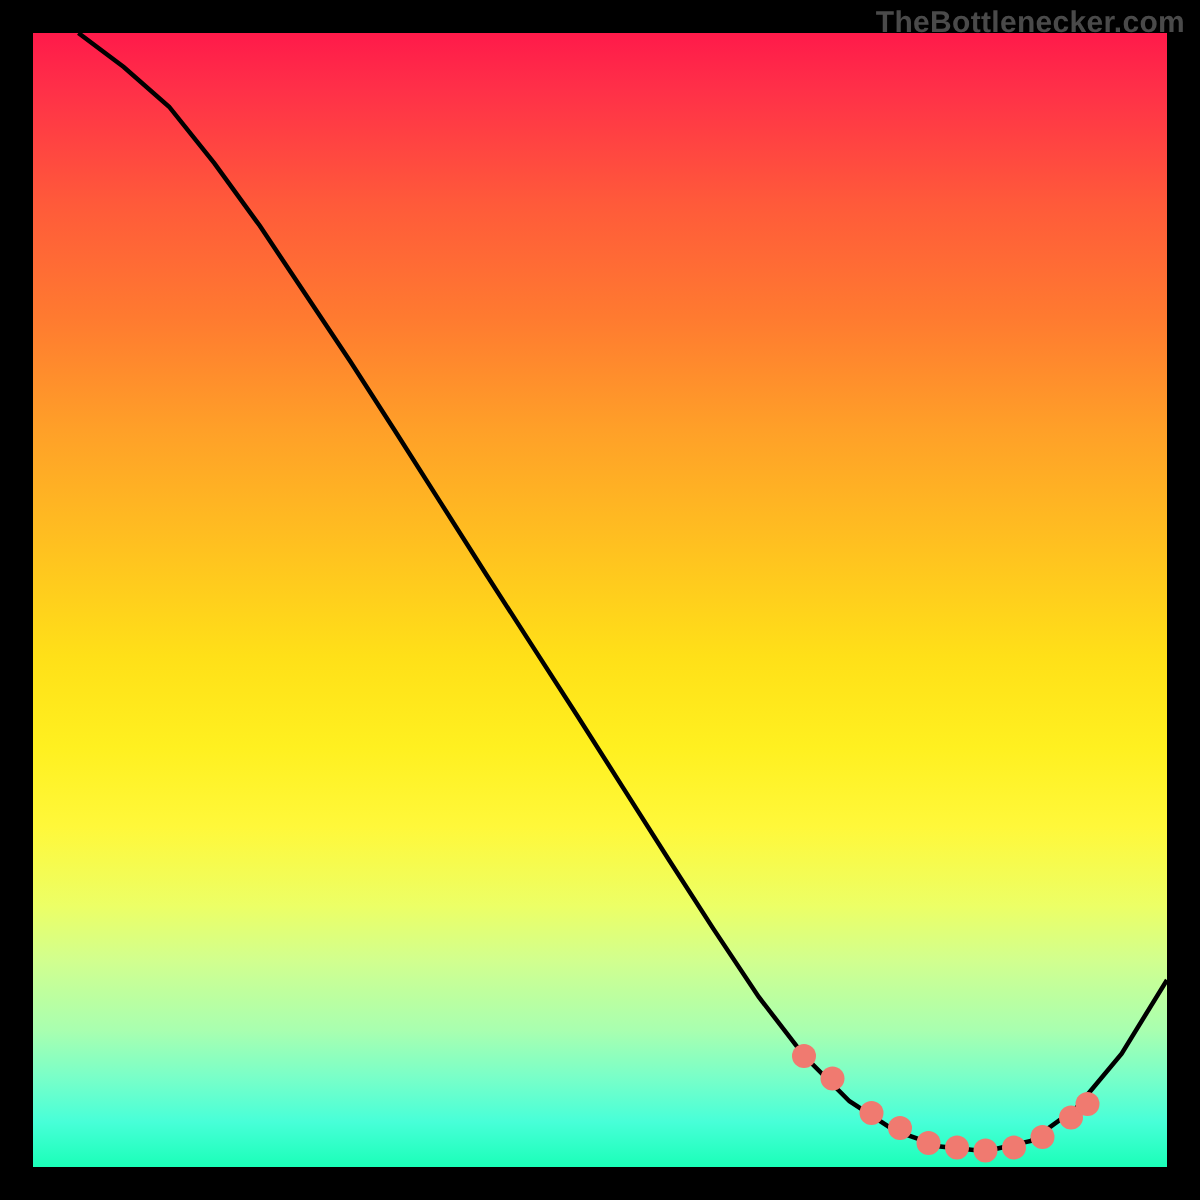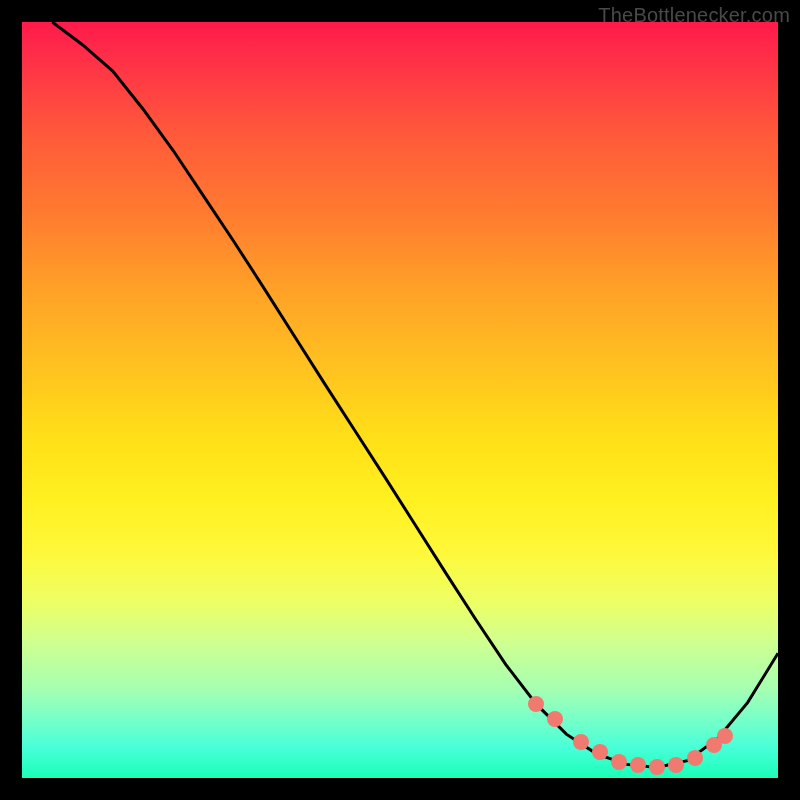--- a/index.html
+++ b/index.html
@@ -50,21 +50,21 @@
     border-radius: 50%;
     background: #f07a70;
     transform: translate(-50%, -50%);
   }
   .watermark {
     position: absolute;
     top: 4px;
     right: 10px;
     color: #4a4a4a;
     font-size: 20px;
-    font-weight: 400;
+    font-weight: 700;
     letter-spacing: 0.2px;
   }
 </style>
 </head>
 <body>
 
 <div class="chart-container">
   <div class="gradient-bg"></div>
   <svg class="curve" viewBox="0 0 756 756" preserveAspectRatio="none">
     <path id="curve-path" d="M30.24 0.00 L60.48 22.68 L90.72 49.14 L120.96 86.94 L151.20 128.52 L181.44 173.88 L211.68 219.24 L241.92 266.11 L272.16 313.74 L302.40 361.37 L332.64 408.24 L362.88 455.11 L393.12 502.74 L423.36 550.37 L453.60 597.24 L483.84 642.60 L514.08 681.91 L544.32 712.15 L574.56 731.81 L604.80 742.39 L635.04 745.42 L665.28 738.61 L695.52 716.69 L725.76 680.40 L756.00 631.26" stroke="#000" stroke-width="3" fill="none"></path>

